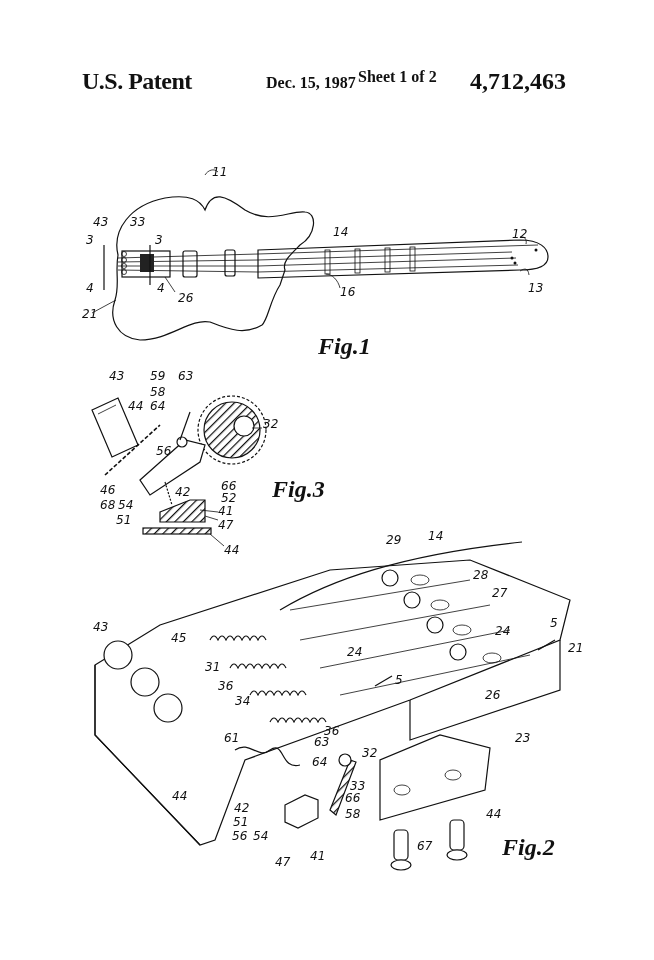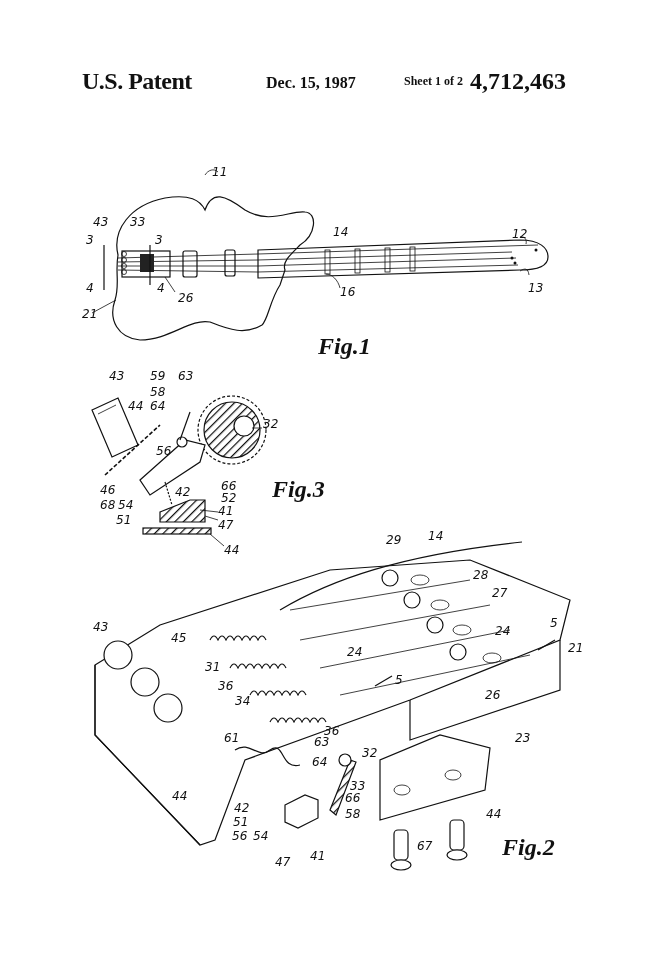--- a/index.html
+++ b/index.html
@@ -1,21 +1,21 @@
 <!DOCTYPE html>
 <html><head>
 <meta charset="utf-8">
 <style>
   html, body { margin: 0; padding: 0; background: #ffffff; }
   body { width: 654px; height: 960px; position: relative; overflow: hidden;
          font-family: "Liberation Serif", serif; color: #111; }
   .hdr { position: absolute; top: 68px; font-weight: bold; white-space: nowrap; }
   .hdr-patent { left: 82px; font-size: 24px; letter-spacing: -0.5px; text-align: right; }
   .hdr-date { left: 218px; font-size: 16px; top: 74px; margin-left: 48px; }
-  .hdr-sheet { left: 358px; font-size: 12px; top: 74px; margin-left: 46px; }
+  .hdr-sheet { left: 358px; font-size: 16px; top: 68px; }
   .hdr-number { left: 470px; font-size: 24px; }
   svg.drawing { position: absolute; left: 0; top: 0; }
   .ref { font-family: "DejaVu Sans", sans-serif; font-style: italic; font-size: 12px; fill: #111; }
   .fig { font-family: "Liberation Serif", serif; font-style: italic; font-weight: bold; font-size: 24px; fill: #111; }
   .ln { stroke: #111; stroke-width: 1.2; fill: none; }
   .ln2 { stroke: #111; stroke-width: 1.6; fill: none; }
   .thin { stroke: #111; stroke-width: 0.8; fill: none; }
   .fillw { stroke: #111; stroke-width: 1.2; fill: #fff; }
   .hatch { fill: url(#hatch); stroke: #111; stroke-width: 1.2; }
 </style>

